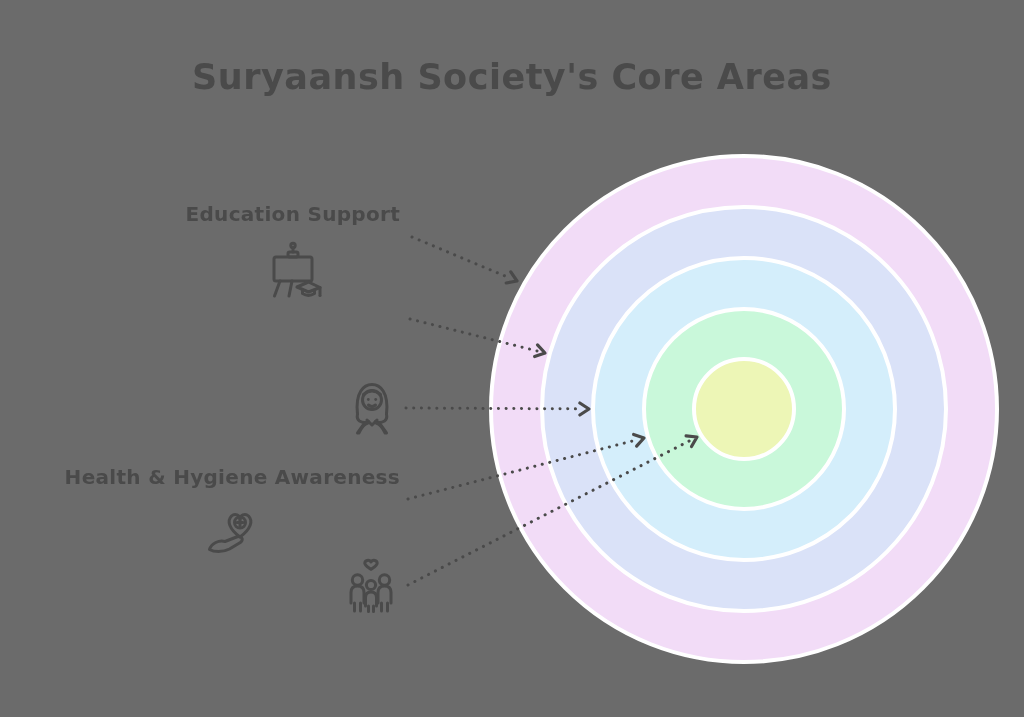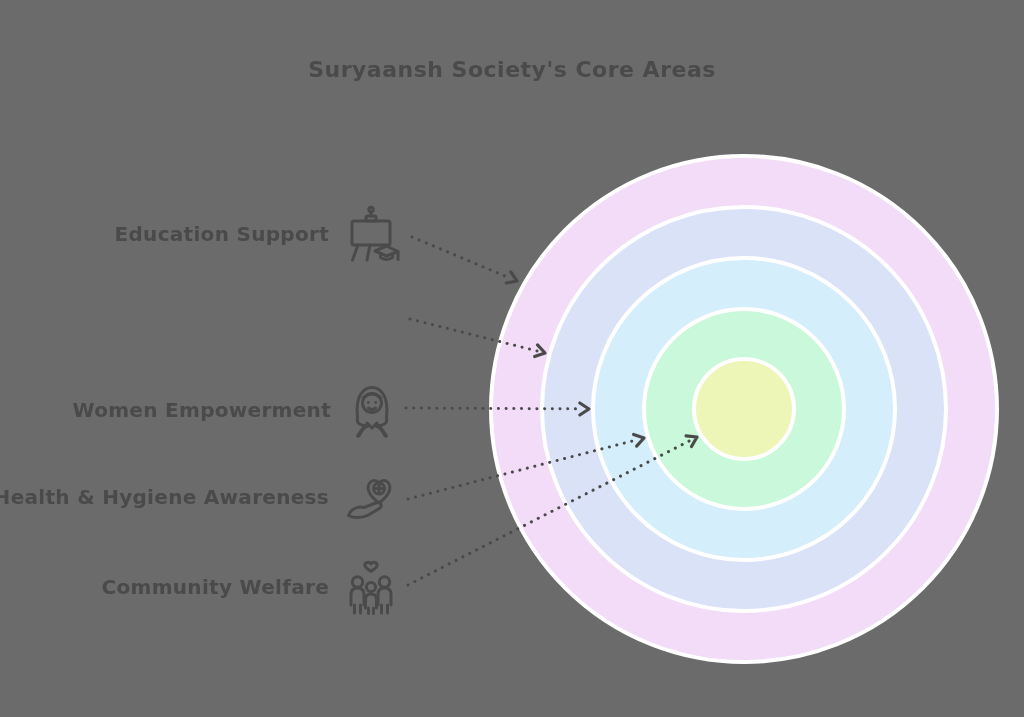--- a/index.html
+++ b/index.html
@@ -20,33 +20,34 @@
     position: absolute;
     left: 0;
     top: 0;
   }
   .page-title {
     position: absolute;
     top: 57px;
     left: 0;
     width: 1024px;
     text-align: center;
-    font-size: 22px;
+    font-size: 35px;
     font-weight: bold;
     letter-spacing: 0.5px;
     color: #4a4a4a;
   }
   .row {
     position: absolute;
     right: 624px;
     height: 64px;
     display: flex;
     align-items: center;
     gap: 13px;
     white-space: nowrap;
+    flex-direction: column;
   }
   .row .label {
     font-size: 20px;
     font-weight: bold;
     letter-spacing: 0.3px;
     color: #4a4a4a;
   }
   .row .icon svg {
     display: block;
   }
@@ -113,21 +114,20 @@
           <path d="M38.5 51 v3.5 q6 3.8 12 0 V51"></path>
           <path d="M56 48.5 V55"></path>
         </g>
         <circle class="ic-fill" cx="56" cy="56.5" r="1.6"></circle>
       </svg>
     </span>
   </div>
 
 
   <div class="row" style="top:378px">
-    <span class="label">Women Empowerment</span>
     <span class="icon">
       <svg width="56" height="58" viewBox="0 0 56 58">
         <g class="ic">
           <circle cx="28" cy="22" r="9.5"></circle>
           <path d="M13.5 36 C11 14 20 6.5 28 6.5 C36 6.5 45 14 42.5 36"></path>
           <path d="M13.5 36 q-1 5 2 7 q4.5 2.5 9 0.5"></path>
           <path d="M42.5 36 q1 5 -2 7 q-4.5 2.5 -9 0.5"></path>
           <path d="M19.5 16.5 q8.5 -7 17 0"></path>
           <path d="M24.5 27 q3.5 3 7 0"></path>
           <path d="M23 42 l5 5 l5 -5"></path>
@@ -150,21 +150,20 @@
           <path d="M37 35 C26.5 27.5 23.5 19 28.5 14 C32 10.8 37 13 37 17.5 C37 13 42 10.8 45.5 14 C50.5 19 47.5 27.5 37 35 Z"></path>
           <circle cx="37" cy="20.5" r="5.5"></circle>
           <path d="M37 17.5 v6 M34 20.5 h6"></path>
           <path d="M6.5 47.5 c2 -6.5 9.5 -9.5 15.5 -8 l11.5 -4.5 c4.8 -1.8 8 2.5 3.8 5.5 l-10.8 6.5 c-7 3.6 -15.5 3.1 -20 0.5 Z"></path>
         </g>
       </svg>
     </span>
   </div>
 
   <div class="row" style="top:555px">
-    <span class="label">Community Welfare</span>
     <span class="icon">
       <svg width="58" height="60" viewBox="0 0 58 60">
         <g class="ic">
           <path d="M29 7 c-2 -3 -6.2 -1.6 -6.2 1.2 c0 2 3.2 4 6.2 6.2 c3 -2.2 6.2 -4.2 6.2 -6.2 c0 -2.8 -4.2 -4.2 -6.2 -1.2 Z"></path>
           <circle cx="15.5" cy="25" r="5.2"></circle>
           <path d="M9 48 v-10.5 q0 -6.5 6.5 -6.5 q6.5 0 6.5 6.5 V48"></path>
           <path d="M12.5 48 v8 M18.5 48 v8"></path>
           <circle cx="42.5" cy="25" r="5.2"></circle>
           <path d="M36 48 v-10.5 q0 -6.5 6.5 -6.5 q6.5 0 6.5 6.5 V48"></path>
           <path d="M39.5 48 v8 M45.5 48 v8"></path>

